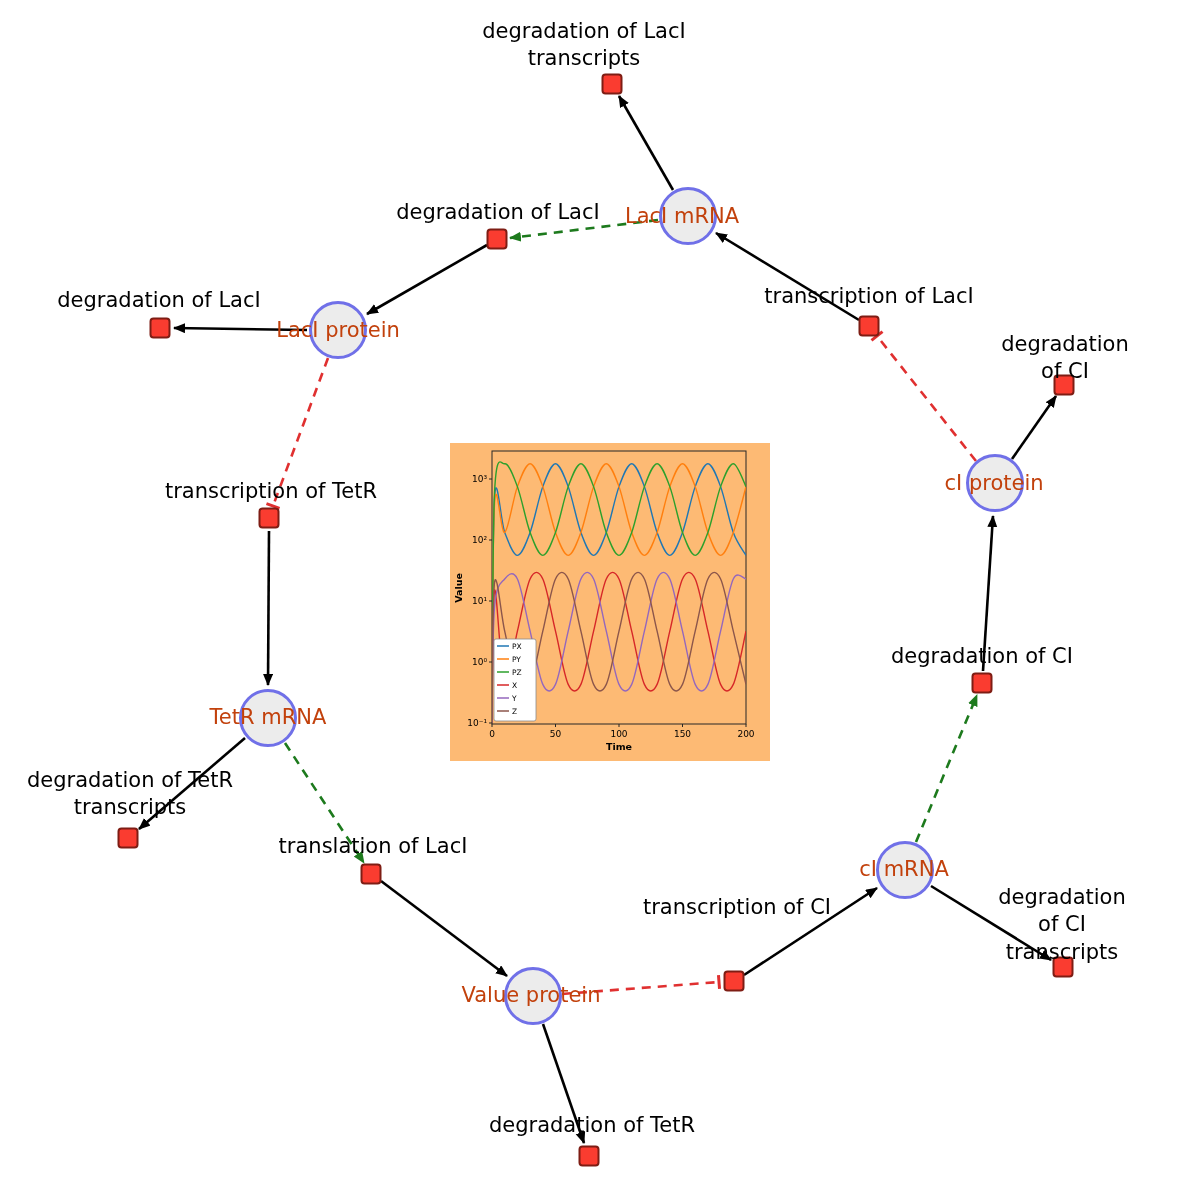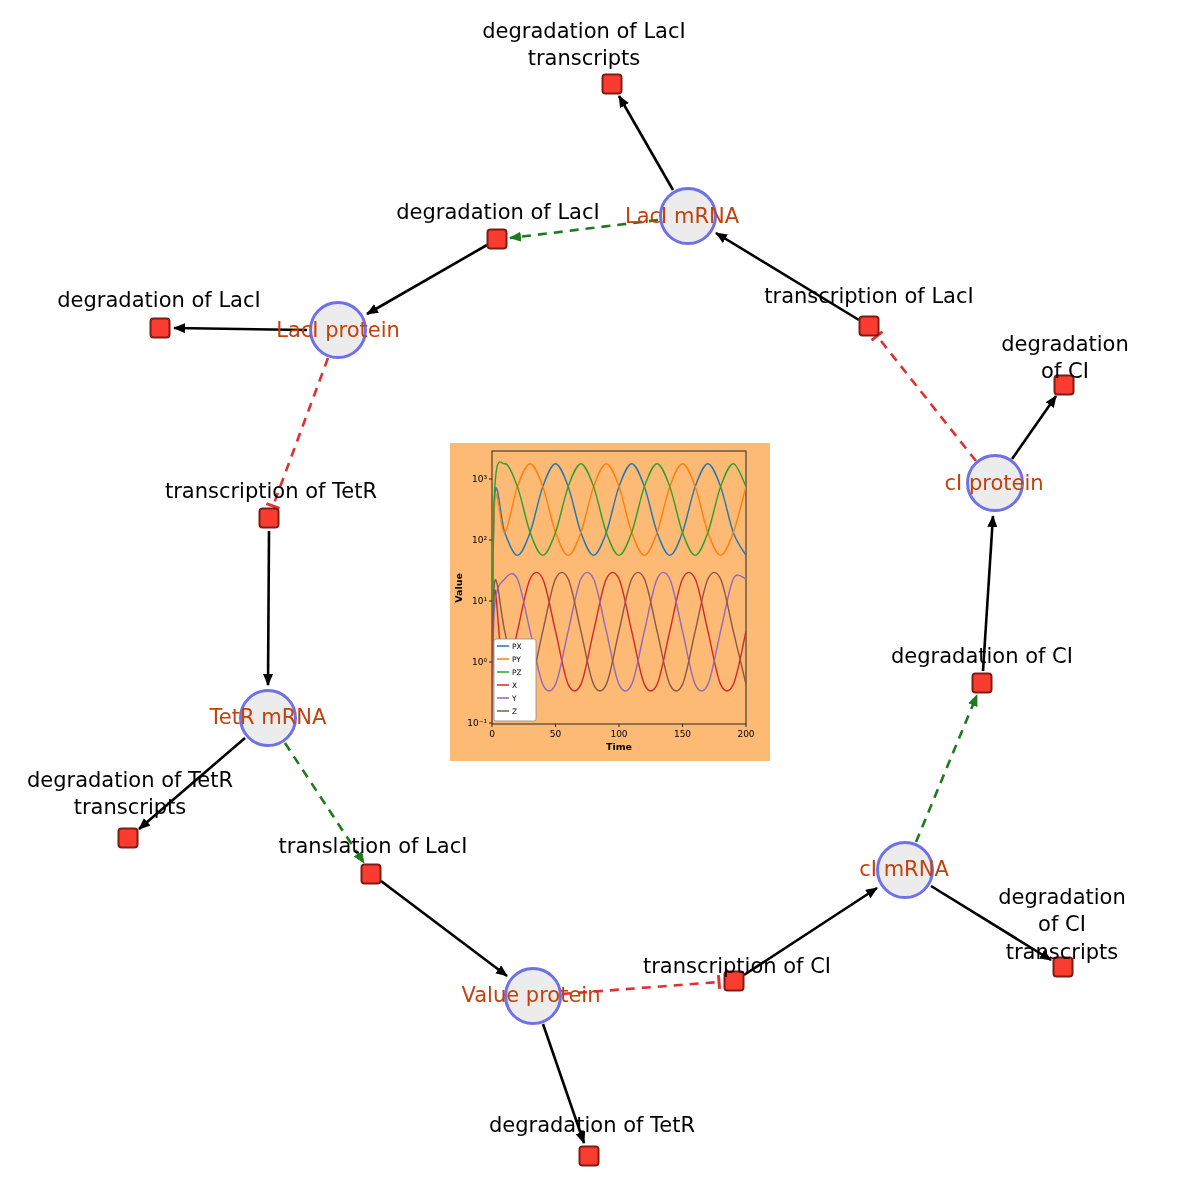--- a/index.html
+++ b/index.html
@@ -93,21 +93,21 @@
   <div class="reaction-label" style="left:584px;top:45px">degradation of LacI
 transcripts</div>
   <div class="reaction-label" style="left:498px;top:213px">degradation of LacI</div>
   <div class="reaction-label" style="left:869px;top:297px">transcription of LacI</div>
   <div class="reaction-label" style="left:159px;top:301px">degradation of LacI</div>
   <div class="reaction-label" style="left:271px;top:492px">transcription of TetR</div>
   <div class="reaction-label" style="left:130px;top:794px">degradation of TetR
 transcripts</div>
   <div class="reaction-label" style="left:373px;top:847px">translation of LacI</div>
   <div class="reaction-label" style="left:592px;top:1126px">degradation of TetR</div>
-  <div class="reaction-label" style="left:737px;top:967px">transcription of CI</div>
+  <div class="reaction-label" style="left:737px;top:908px">transcription of CI</div>
   <div class="reaction-label" style="left:1062px;top:925px">degradation of CI
 transcripts</div>
   <div class="reaction-label" style="left:982px;top:657px">degradation of CI</div>
   <div class="reaction-label" style="left:1065px;top:358px">degradation of CI</div>
 
   <div class="chart-box" style="left:450px;top:443px;width:320px;height:318px">
     <svg id="chart-svg" width="320" height="318" viewBox="0 0 320 318">
         <defs>
           <clipPath id="plotclip">
             <rect x="42" y="8" width="254" height="273"></rect>

